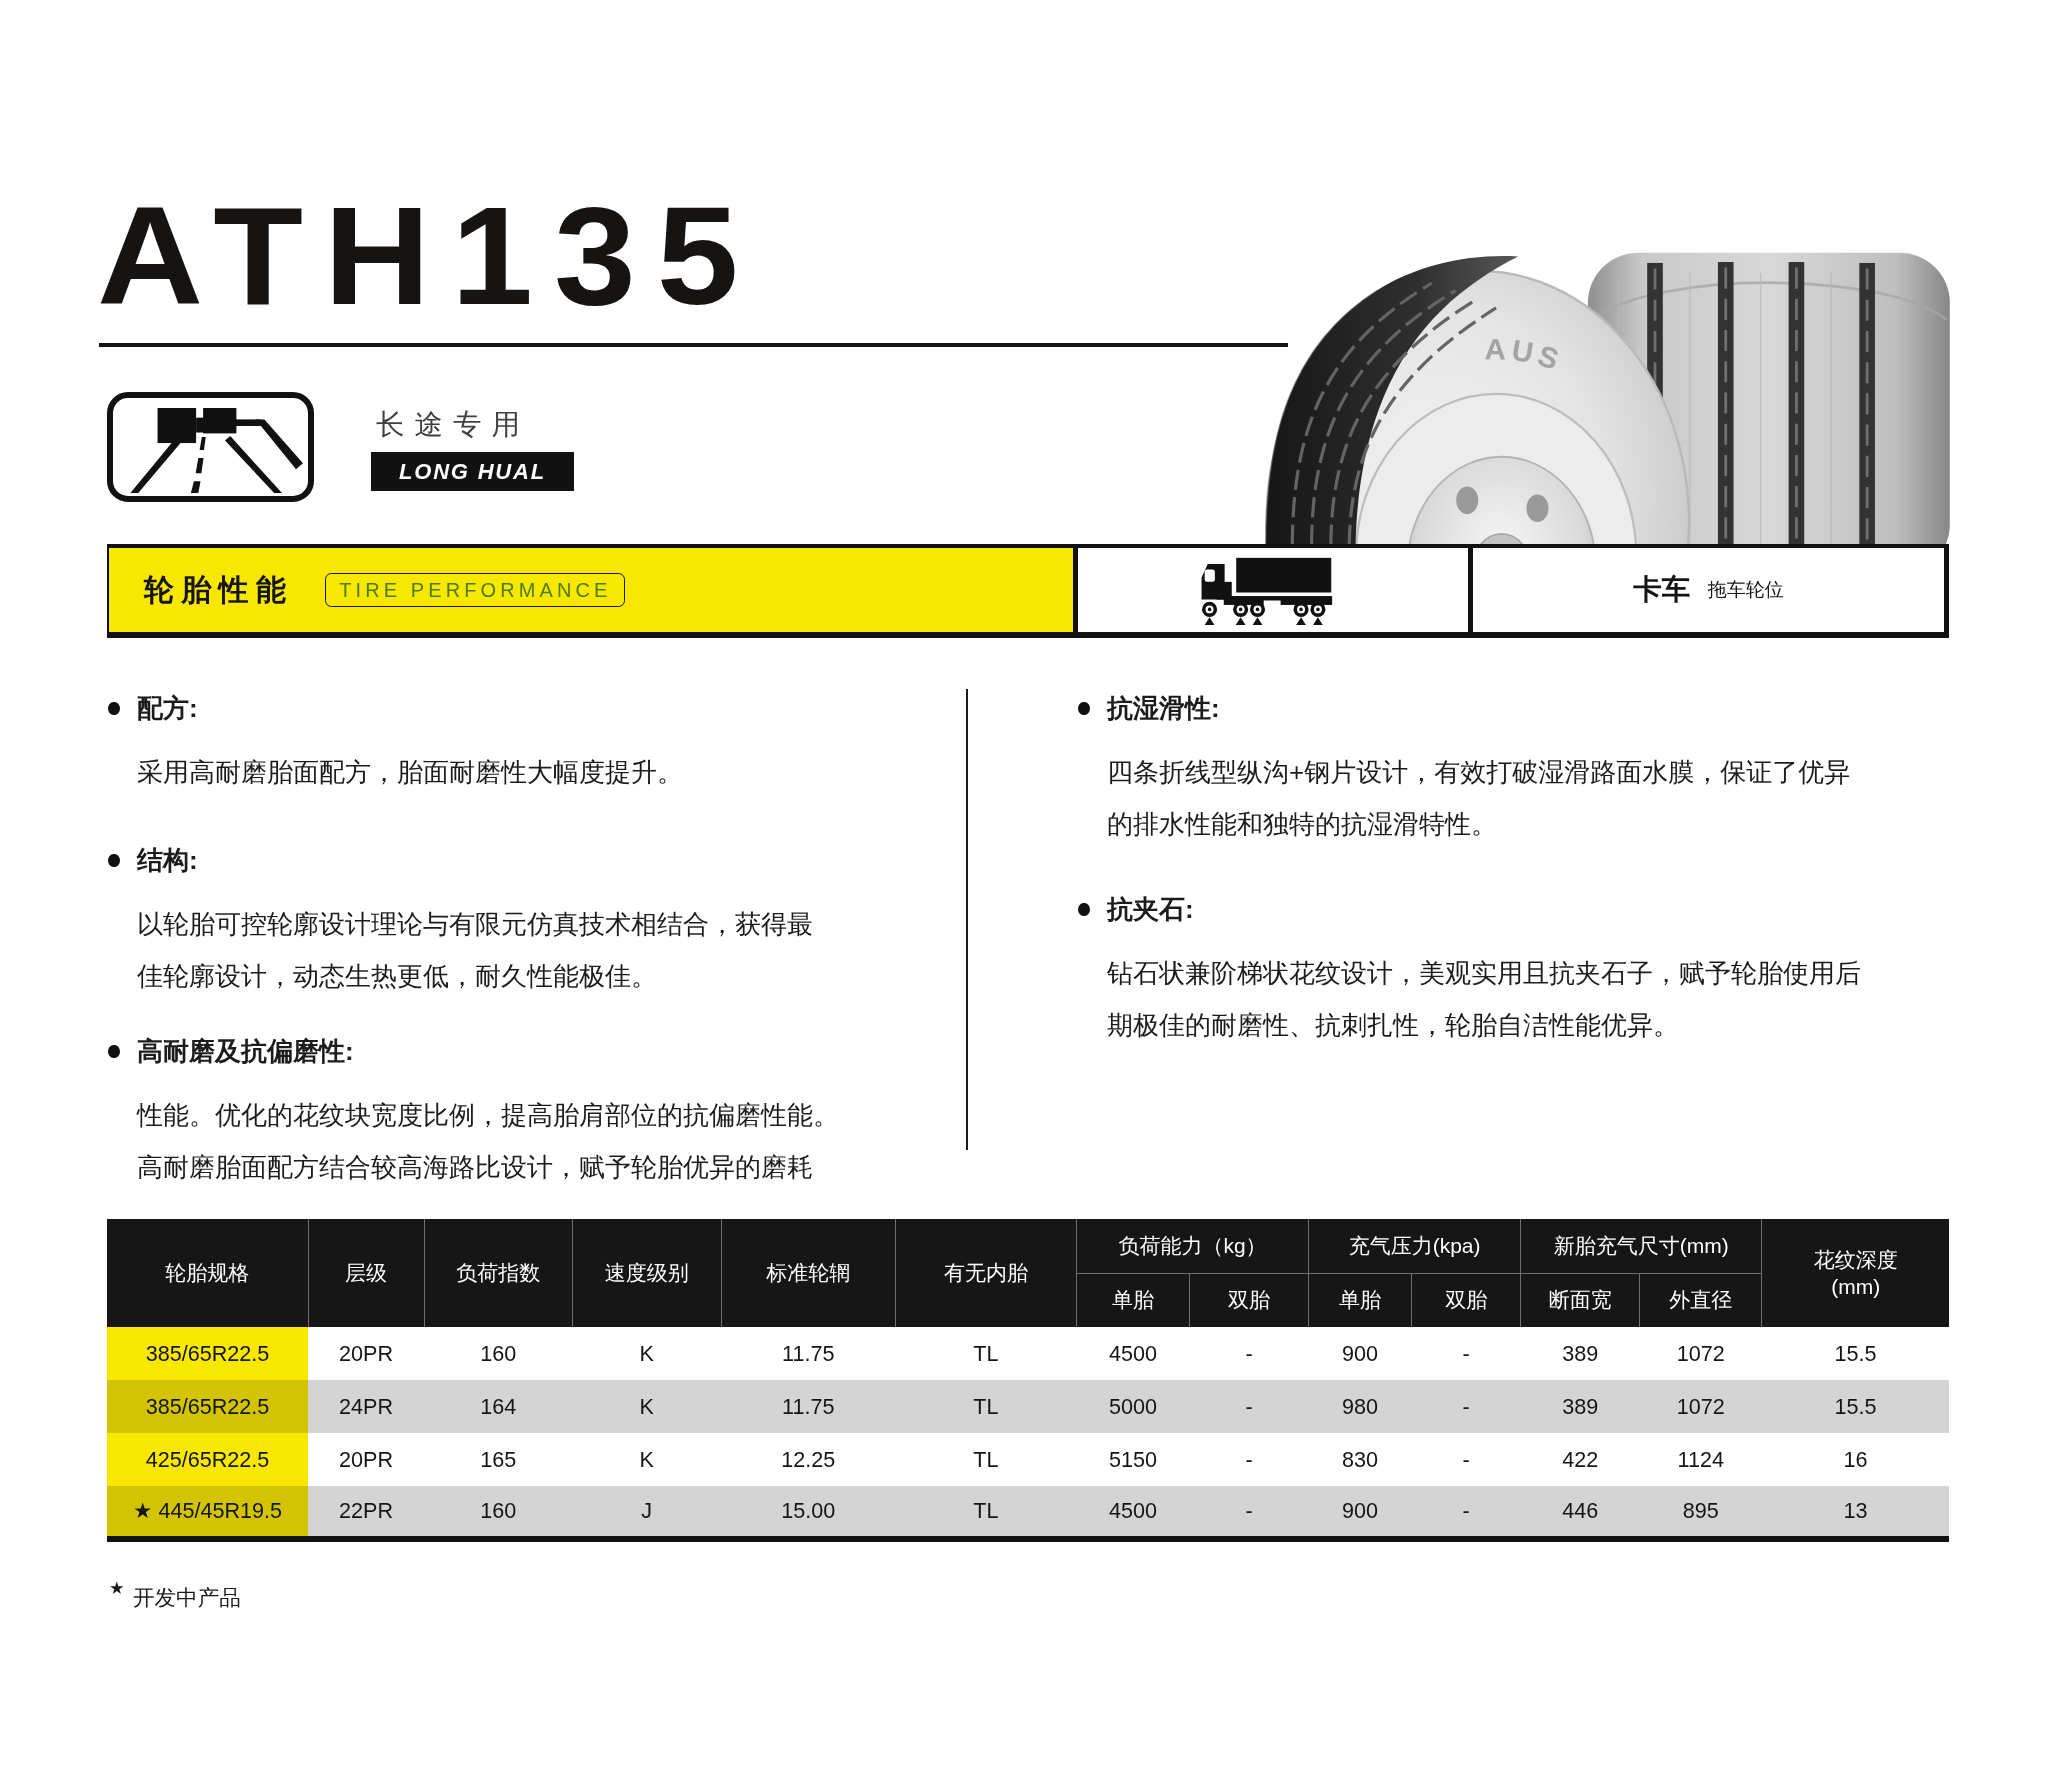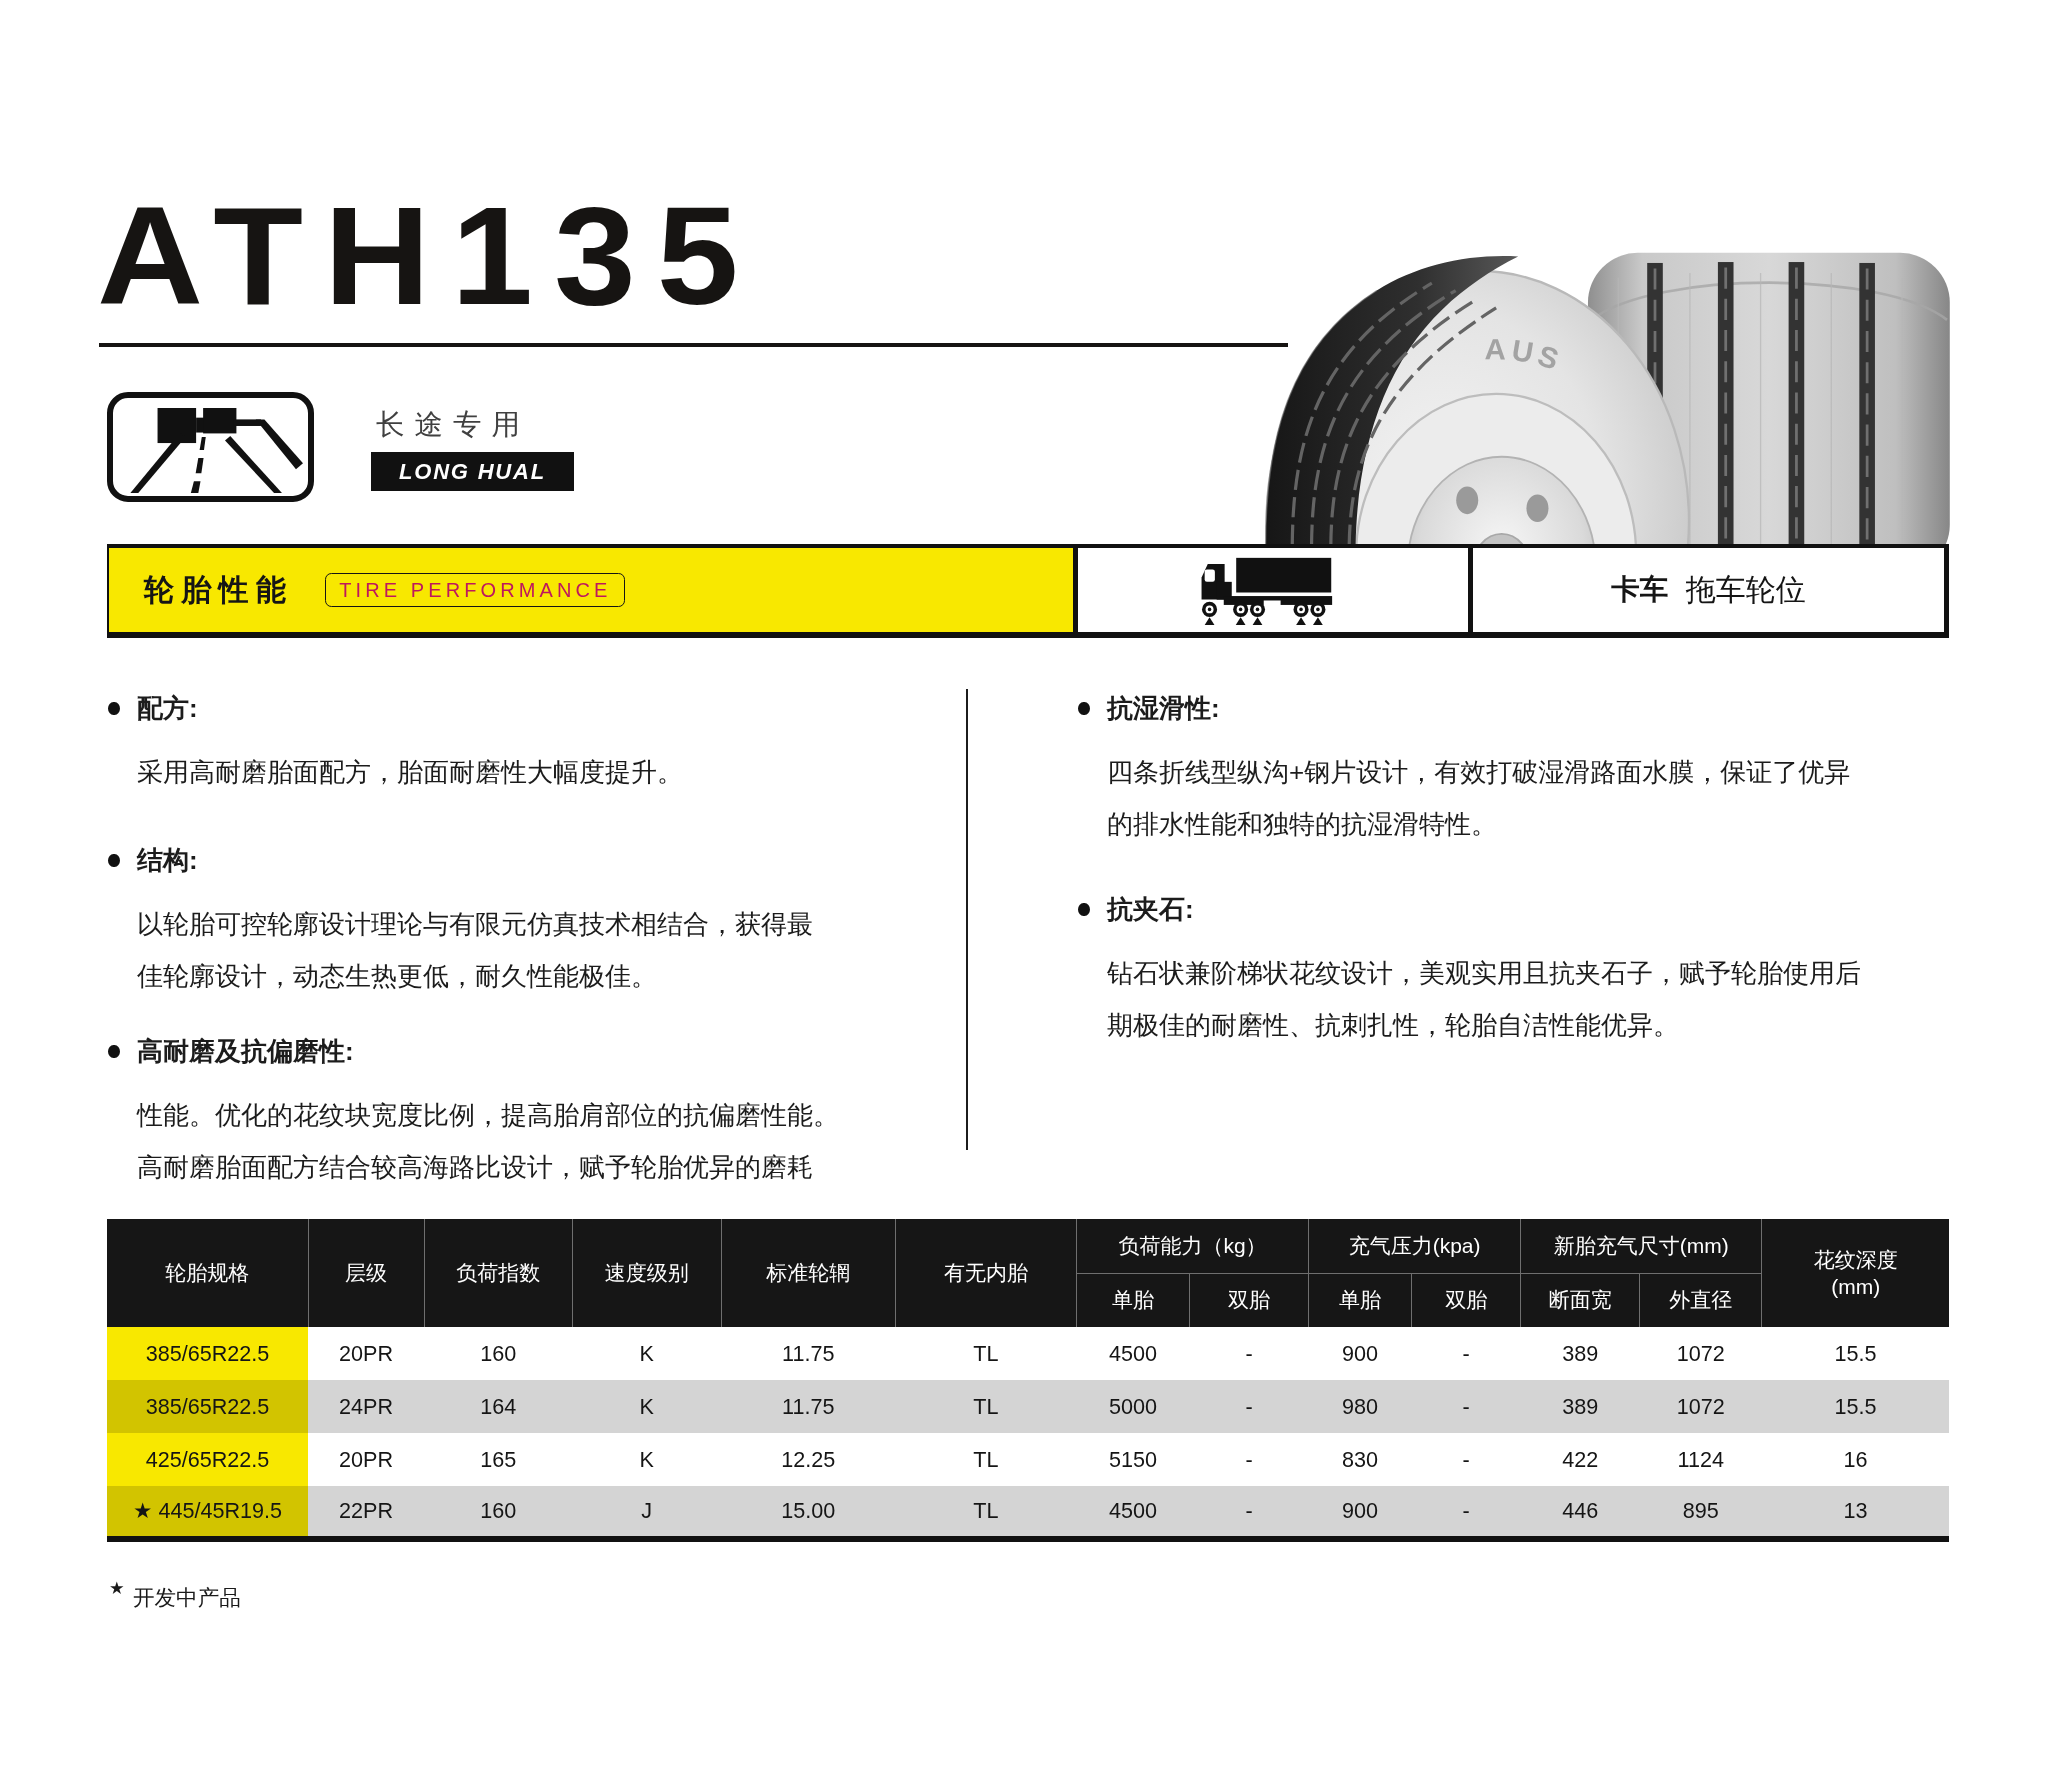--- a/index.html
+++ b/index.html
@@ -29,26 +29,26 @@
   
   .tires{position:absolute;left:1239px;top:250px;width:714px;height:295px;overflow:hidden;z-index:1;}
 
   
   .banner{position:absolute;left:107px;top:544px;width:1842px;height:94px;z-index:2;
           border-top:4.6px solid var(--ink);border-bottom:6px solid var(--ink);display:flex;background:#fff;}
   .banner-yellow{width:966px;background:var(--accent-yellow);border-left:2.8px solid var(--ink);
                  display:flex;align-items:center;padding-left:35px;gap:32px;}
   .banner-section-cn{font-size:30px;font-weight:700;letter-spacing:7.3px;color:#151515;}
   .banner-section-en{border:1.8px solid #151515;border-radius:6.4px;padding:4.6px 13px;
-                     font-size:20px;font-weight:500;letter-spacing:4.1px;color:#be185d;background:transparent;}
+                     font-size:20px;font-weight:500;letter-spacing:4.1px;color:#4d7c0f;background:transparent;}
   .banner-truck{width:395px;border-left:5px solid var(--ink);display:flex;align-items:center;justify-content:center;background:#fff;}
   .banner-pos{flex:1;border-left:5px solid var(--ink);border-right:5px solid var(--ink);
               display:flex;align-items:center;justify-content:center;gap:17.4px;background:#fff;}
   .banner-vehicle{font-size:28.5px;font-weight:700;color:#151515;}
-  .banner-wheelpos{font-size:30px;font-weight:400;color:#151515;}
+  .banner-wheelpos{font-size:19px;font-weight:400;color:#151515;}
 
   
   .col-divider{position:absolute;left:966px;top:689px;width:2.3px;height:461px;background:#1c1c1c;}
   .feature{position:absolute;color:#1c1c1c;}
   .f-head{display:flex;align-items:center;gap:17.4px;font-size:26px;font-weight:600;}
   .dot{width:11.5px;height:13.8px;border-radius:50%;background:#111;flex:none;}
   .f-body{margin:20px 0 0 29px;font-size:26px;line-height:52px;font-weight:400;}
   #f-l1{left:108px;top:691px;width:840px;}
   #f-l2{left:108px;top:843px;width:840px;}
   #f-l3{left:108px;top:1034px;width:854px;}

